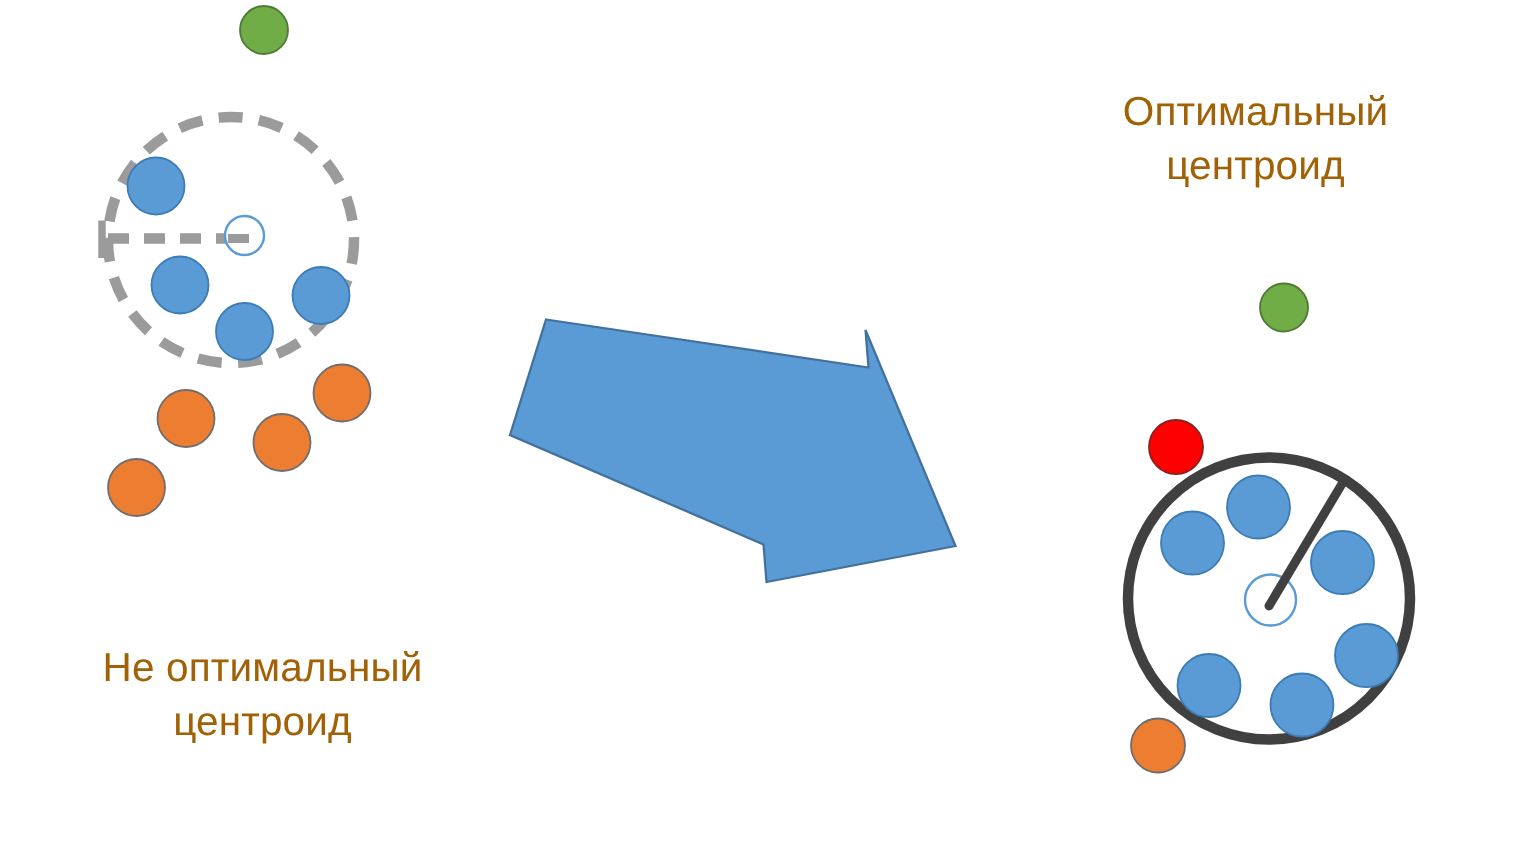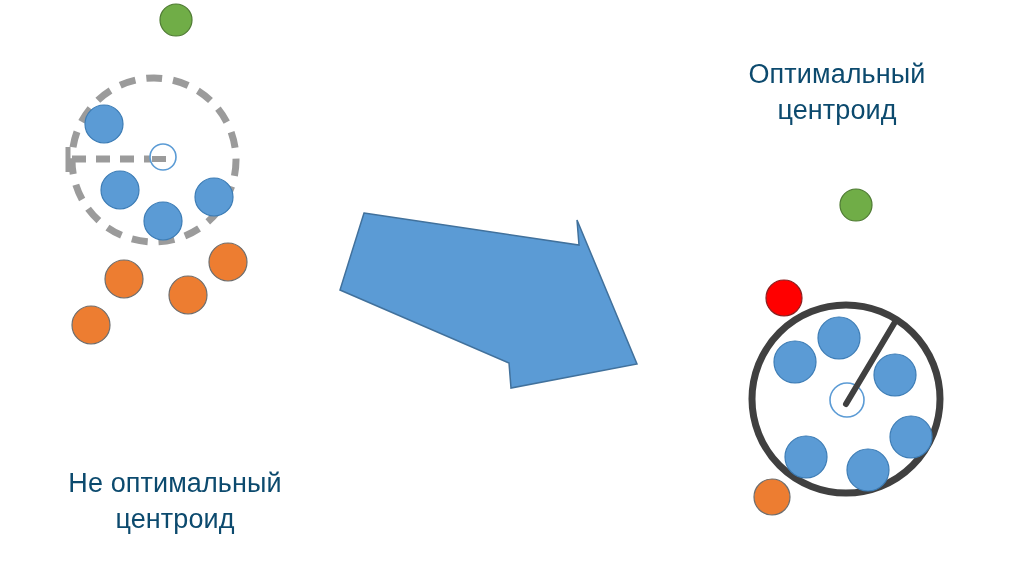--- a/index.html
+++ b/index.html
@@ -21,32 +21,31 @@
   #scene {
     position: absolute;
     top: 0;
     left: 0;
     width: 1024px;
     height: 574px;
   }
   .label {
     position: absolute;
     text-align: center;
-    color: #0c4a6e;
+    color: #a16207;
     font-size: 27px;
     line-height: 1.33;
     font-family: "Liberation Sans", "DejaVu Sans", sans-serif;
     white-space: pre-line;
     letter-spacing: 0.1px;
   }
   #label-left {
     left: 10px;
     top: 428px;
     width: 330px;
-    margin-top: 38px;
   }
   #label-right {
     left: 682px;
     top: 57px;
     width: 310px;
   }
 </style>
 </head>
 <body>
 

